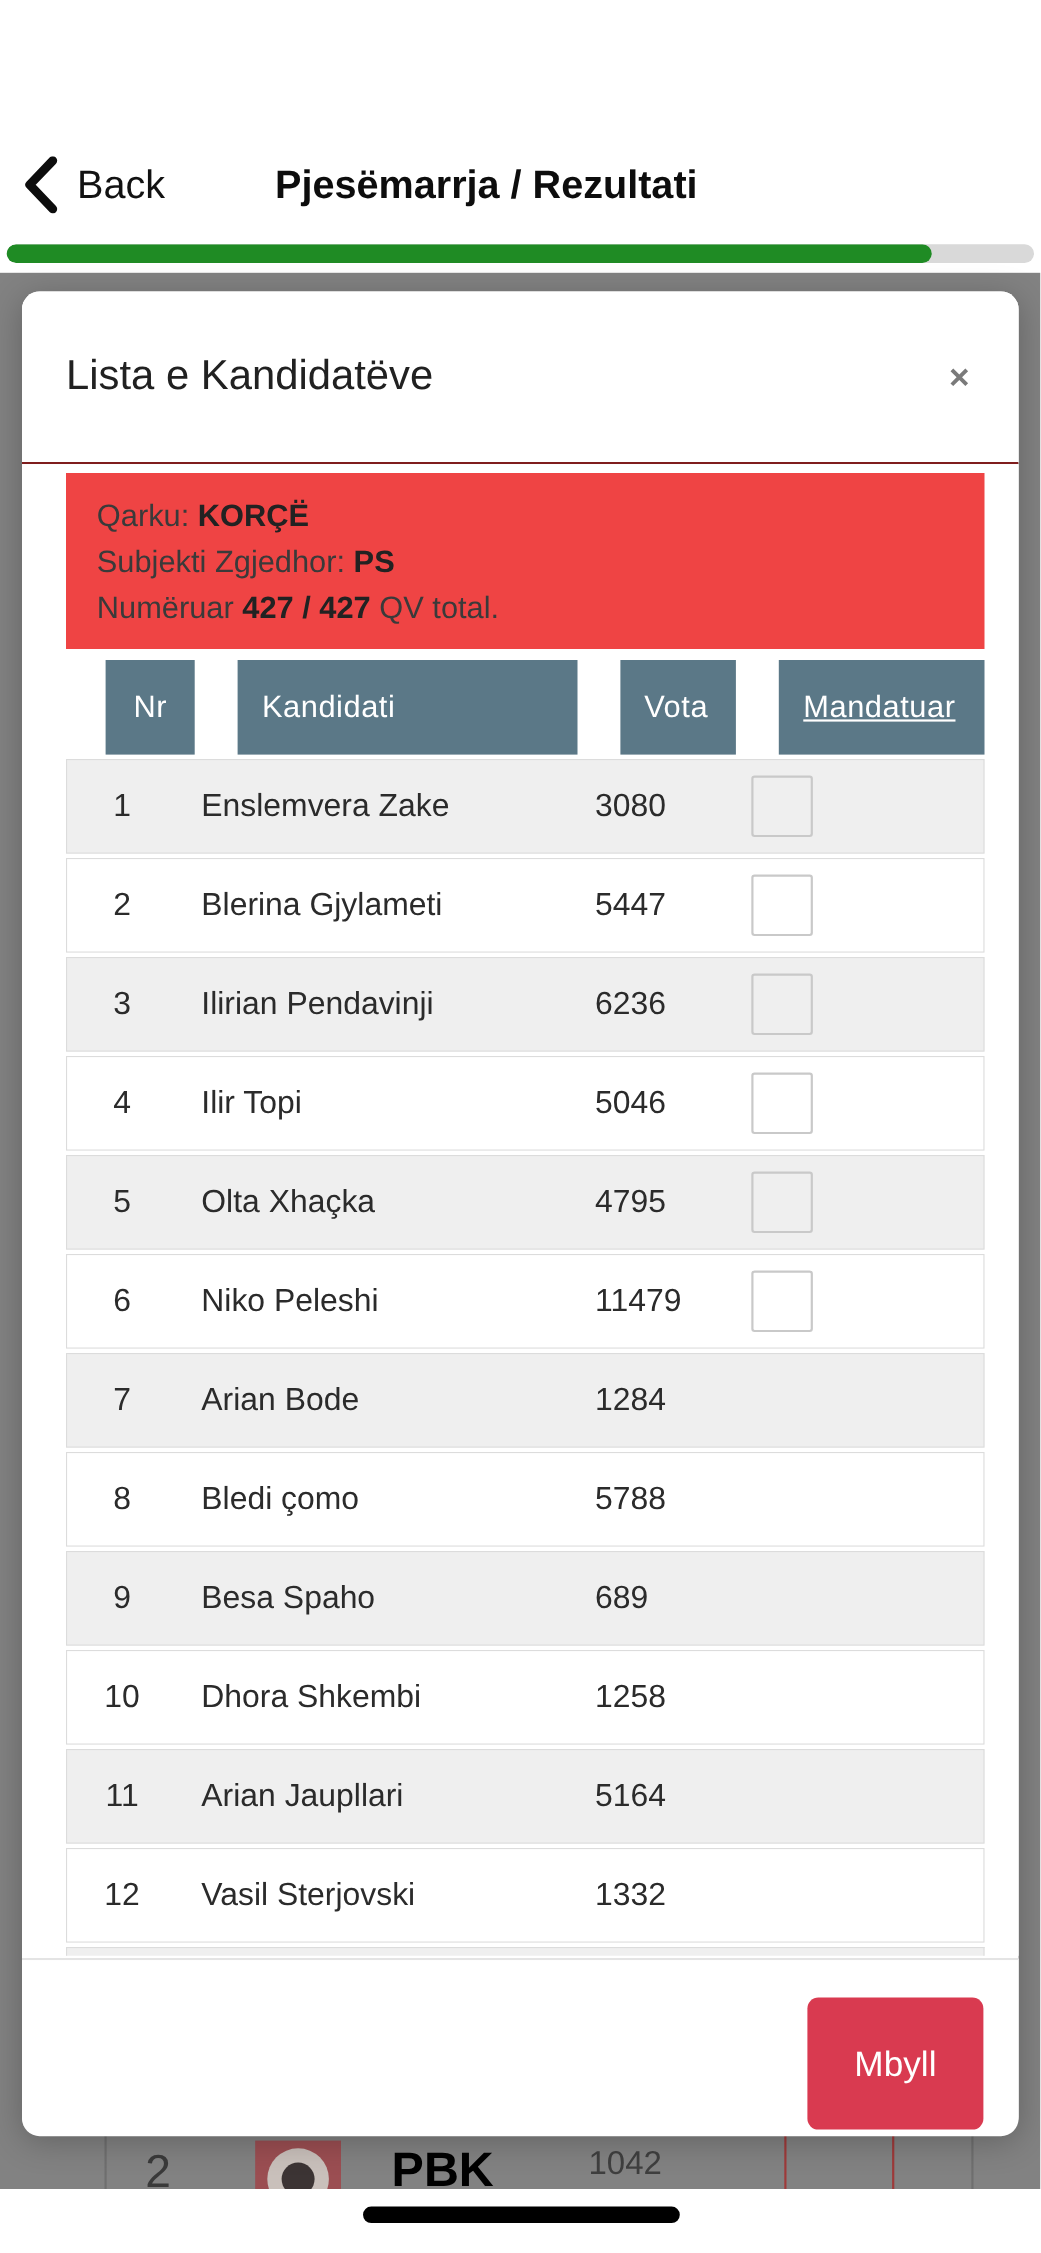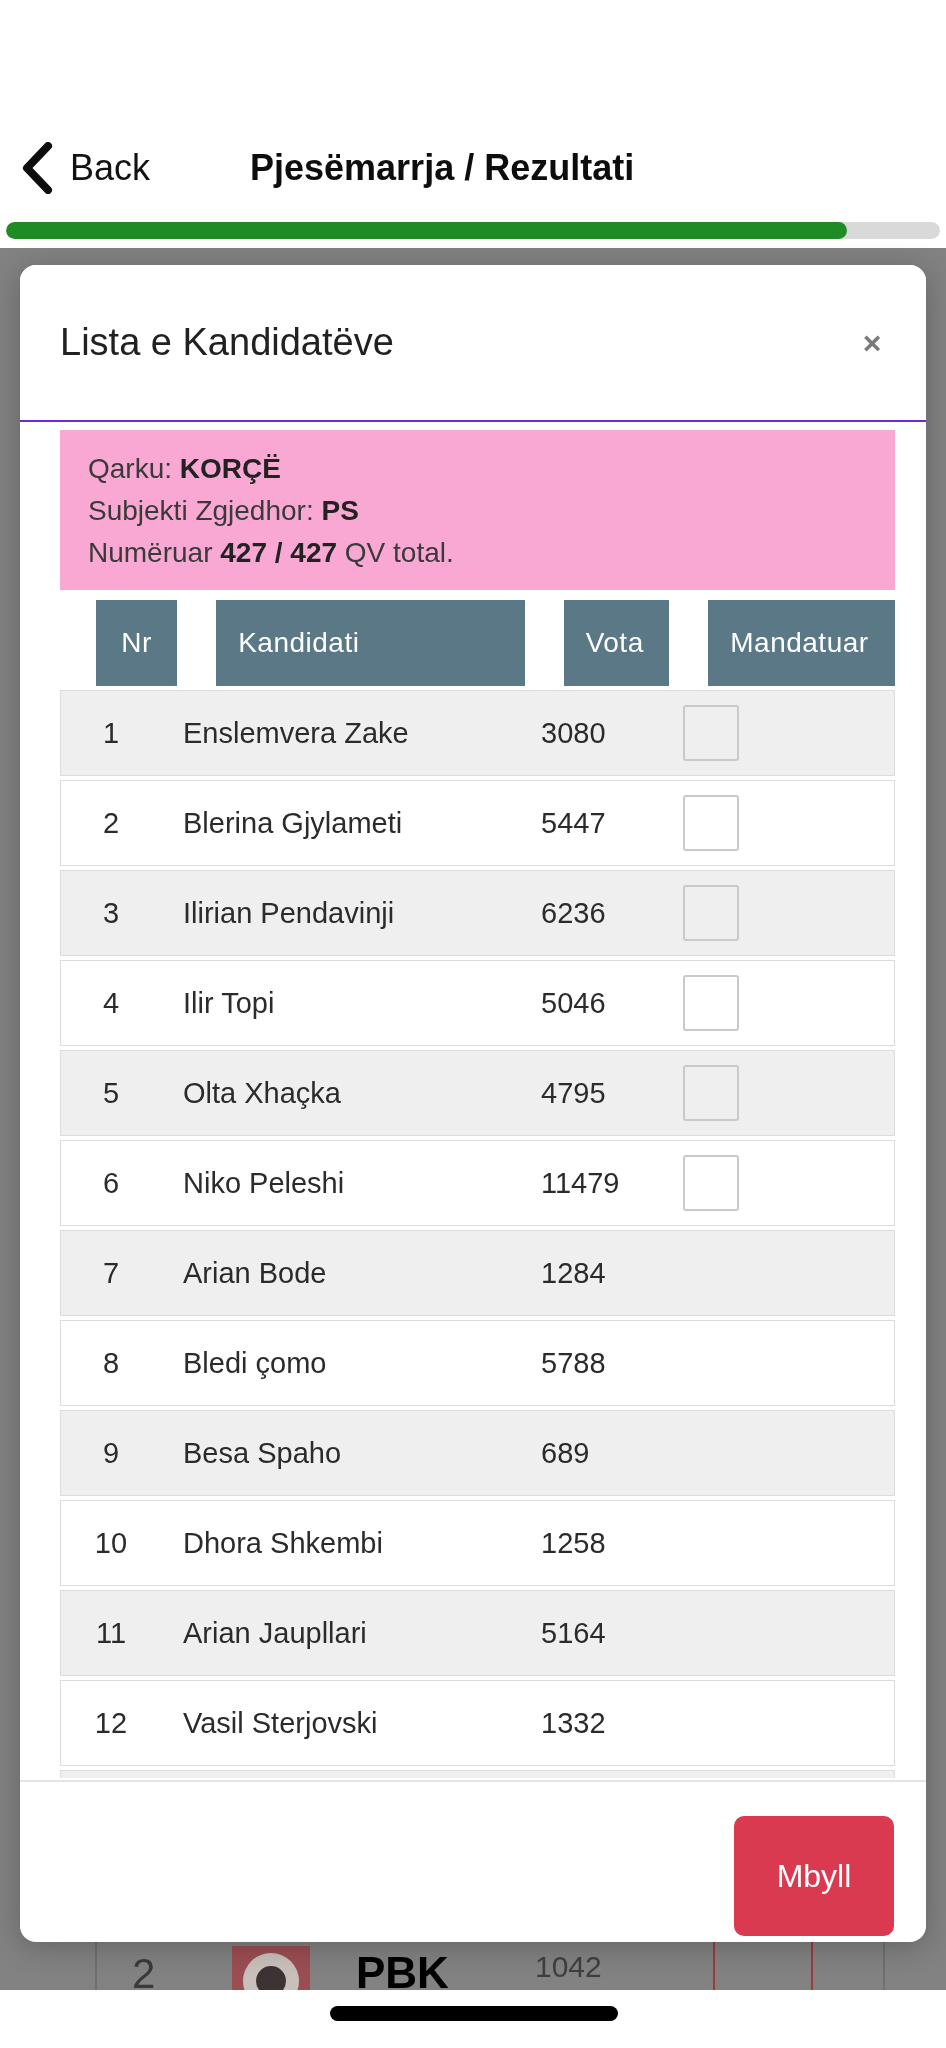--- a/index.html
+++ b/index.html
@@ -31,41 +31,41 @@
   .bg-logo .emblem{width:56px;height:56px;border-radius:50%;background:#c9c0bb;
     display:flex;align-items:center;justify-content:center;}
   .bg-logo .emblem-core{width:30px;height:30px;border-radius:50%;background:#3c3434;}
   .bg-party{position:absolute;left:356px;top:8px;font-size:44px;font-weight:700;color:#000000;}
   .bg-votes{position:absolute;left:535px;top:10px;font-size:30px;color:#3f3f3f;}
 
   
   .modal{position:absolute;left:20px;top:17px;width:906px;height:1675px;background:#fff;
     border-radius:16px;box-shadow:0 6px 30px rgba(0,0,0,0.25);}
   .modal-header{position:absolute;left:0;top:0;width:906px;height:155px;
-    border-bottom:2px solid #6d28d9;border-radius:16px 16px 0 0;background:#fff;}
+    border-bottom:2px solid #7f1d1d;border-radius:16px 16px 0 0;background:#fff;}
   .modal-title{position:absolute;left:40px;top:56px;font-size:38px;font-weight:400;color:#212121;}
   .modal-close{position:absolute;right:32px;top:58px;width:44px;height:44px;
     font-size:32px;font-weight:700;color:#7a7a7a;text-align:center;line-height:40px;cursor:pointer;}
 
   .modal-body{position:absolute;left:0;top:157px;width:906px;height:1356px;overflow:hidden;background:#fff;}
 
-  .info-box{position:absolute;left:40px;top:8px;width:835px;height:160px;background:#f9a8d4;
+  .info-box{position:absolute;left:40px;top:8px;width:835px;height:160px;background:#ef4444;
     box-sizing:border-box;padding:18px 0 0 28px;}
   .info-line{font-size:28px;color:#3a3a3a;line-height:42px;}
   .info-line b{color:#222;}
 
   
   .tbl{position:absolute;left:40px;top:178px;width:835px;}
   .tbl-header{display:flex;height:86px;margin-bottom:4px;}
   .th{background:#5b7887;color:#fff;font-size:28px;display:flex;align-items:center;
     box-sizing:border-box;padding-left:22px;letter-spacing:0.5px;margin-left:36px;}
   .th.c-nr{width:100px;margin-right:3px;justify-content:center;padding-left:0;}
   .th.c-name{width:375px;margin-right:3px;}
   .th.c-vota{width:125px;margin-right:3px;}
-  .th.c-mand{width:225px;}
+  .th.c-mand{width:225px;text-decoration:underline;}
 
   .tr{display:flex;height:86px;margin-bottom:4px;border:1px solid #dcdcdc;box-sizing:border-box;}
   .tr.odd{background:#efefef;}
   .tr.even{background:#ffffff;}
   .td{display:flex;align-items:center;font-size:29px;color:#2b2b2b;box-sizing:border-box;}
   .td.c-nr{width:100px;justify-content:center;border-right:0;}
   .td.c-name{width:378px;padding-left:22px;}
   .td.c-vota{width:128px;padding-left:2px;}
   .td.c-mand{width:226px;padding-left:16px;}
   .checkbox{width:52px;height:52px;border:2px solid #c9c9c9;border-radius:3px;background:transparent;cursor:pointer;}

